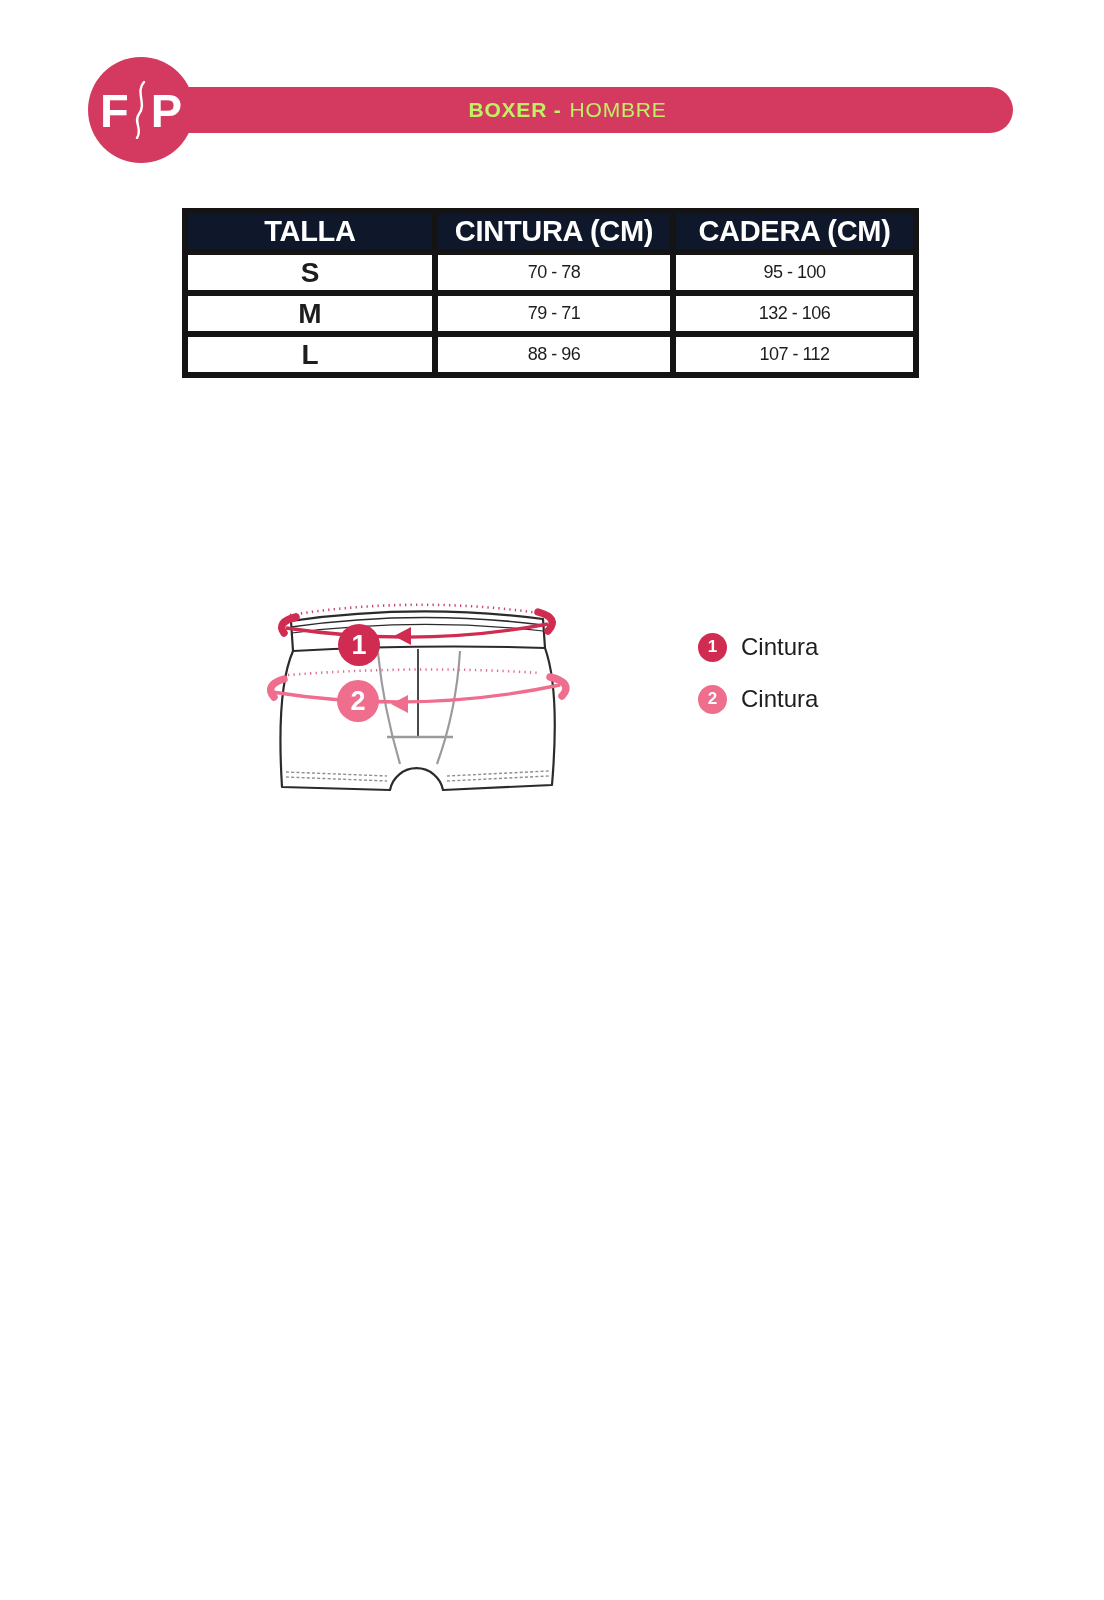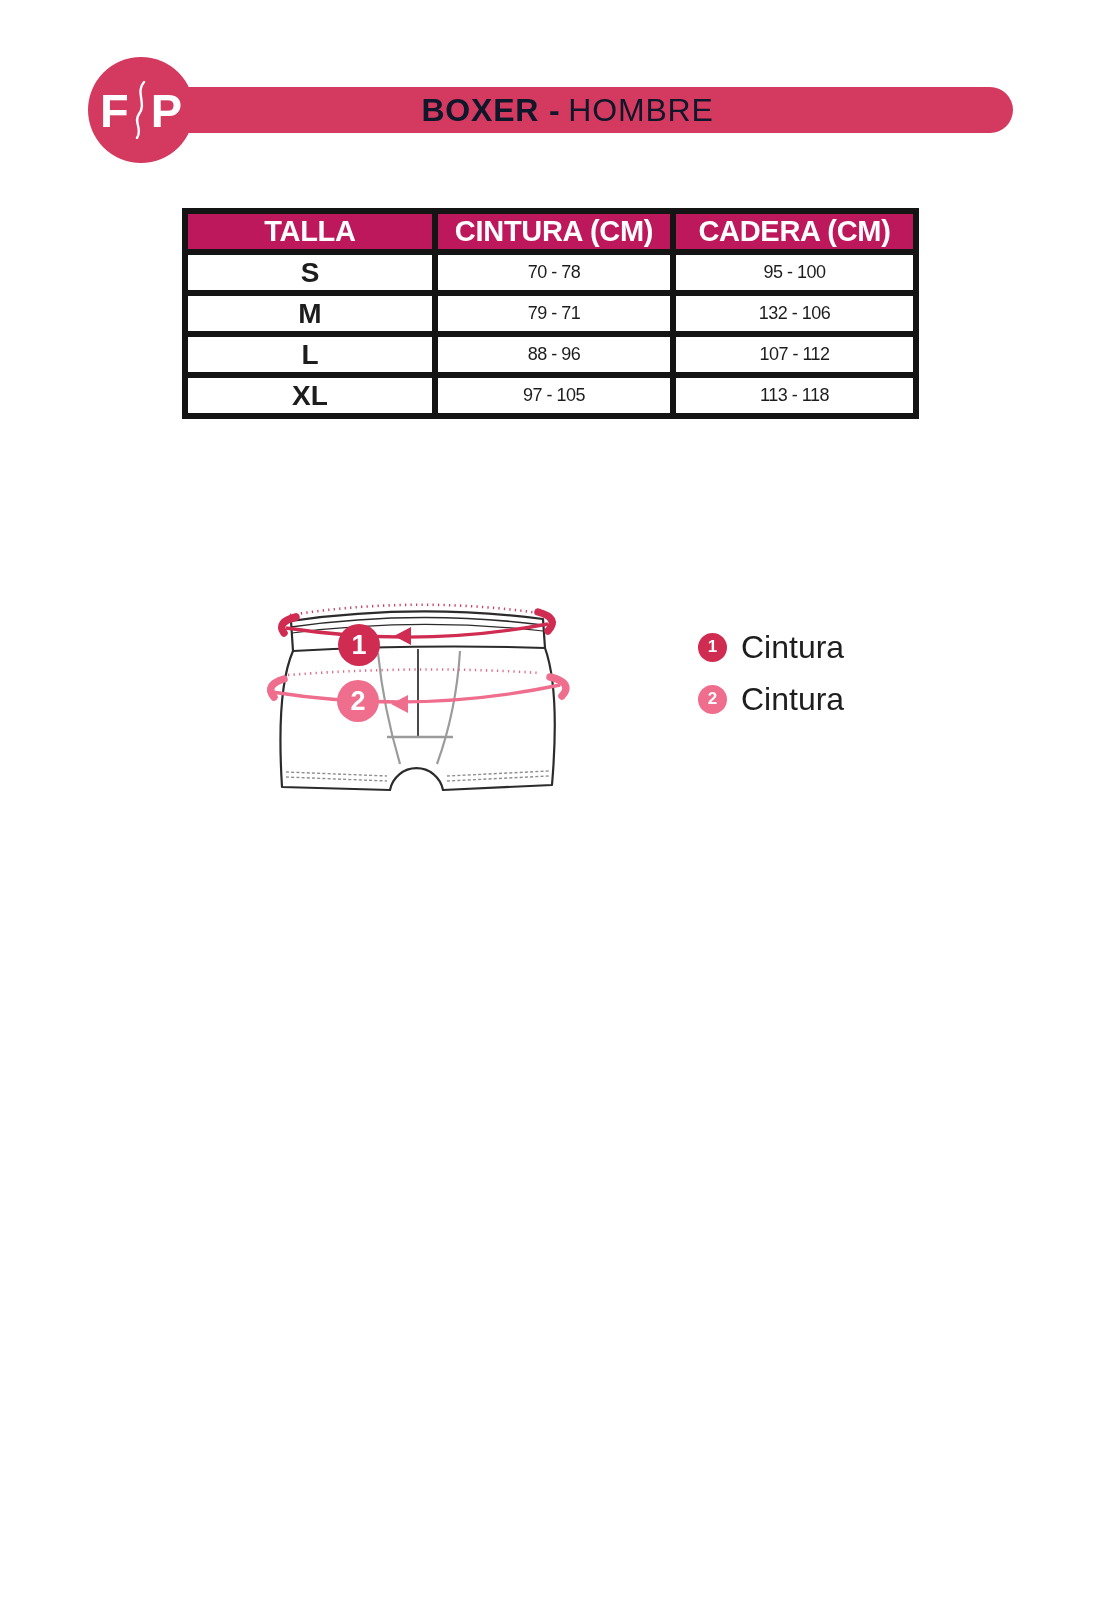--- a/index.html
+++ b/index.html
@@ -14,21 +14,21 @@
 
   
   .banner {
     position: absolute; left: 150px; top: 87px;
     width: 863px; height: 46px;
     background: #D43A5F;
     border-radius: 0 23px 23px 0;
     display: flex; align-items: center; justify-content: center;
   }
   .banner-text {
-    color: #0f172a; font-size: 32px; letter-spacing: 0.8px;
+    color: #bef264; font-size: 21px; letter-spacing: 0.8px;
     transform: translateX(-14px);
     white-space: nowrap;
   }
   .banner-text .bold { font-weight: 700; }
   .banner-text .light { font-weight: 400; margin-left: 8px; }
 
   .logo {
     position: absolute; left: 88px; top: 57px;
     width: 106px; height: 106px; border-radius: 50%;
     background: #D43A5F;
@@ -48,21 +48,21 @@
     table-layout: fixed;
     text-align: center;
   }
   table.size-table th, table.size-table td {
     border: 6px solid #141414;
     height: 41px;
     vertical-align: middle;
     padding: 0;
   }
   table.size-table th {
-    background: #be185d; color: #ffffff;
+    background: #0f172a; color: #ffffff;
     font-size: 29px; font-weight: 700; letter-spacing: -0.3px;
   }
   table.size-table td {
     background: #ffffff; color: #1d1d1d;
     font-size: 18px; font-weight: 400; letter-spacing: -0.5px;
   }
   table.size-table td.size-cell { font-weight: 700; font-size: 28px; letter-spacing: 0; }
 
   
   svg.illustration { position: absolute; left: 250px; top: 575px; }
@@ -78,21 +78,21 @@
   .legend-row + .legend-row { margin-top: 22px; }
   .legend-badge {
     width: 29px; height: 29px; border-radius: 50%;
     color: #ffffff; font-size: 17px; font-weight: 700;
     display: flex; align-items: center; justify-content: center;
     flex: 0 0 29px;
   }
   .legend-badge.m1 { background: #D02B50; }
   .legend-badge.m2 { background: #EF6D8D; }
   .legend-label {
-    margin-left: 14px; color: #1e1e1e; font-size: 32px; font-weight: 400;
+    margin-left: 14px; color: #1e1e1e; font-size: 24px; font-weight: 400;
   }
 </style>
 </head>
 <body>
 
 <div class="page">
 
   <div class="banner">
     <div class="banner-text">
       <span class="bold">BOXER -</span><span class="light">HOMBRE</span>
@@ -128,25 +128,20 @@
       </tr>
       <tr>
         <td class="size-cell">M</td>
         <td>79 - 71</td>
         <td>132 - 106</td>
       </tr>
       <tr>
         <td class="size-cell">L</td>
         <td>88 - 96</td>
         <td>107 - 112</td>
-      </tr>
-      <tr>
-        <td class="size-cell">XL</td>
-        <td>97 - 105</td>
-        <td>113 - 118</td>
       </tr>
     </tbody>
   </table>
 
   <svg class="illustration" width="340" height="235" viewBox="0 0 340 235">
 
     <path d="M41,46 Q167,28 293,44 L295,73 Q310,115 302,210 L193,215 A27,27 0 0 0 140,215 L32,212 Q26,115 43,76 Z" fill="#ffffff" stroke="#2b2b2b" stroke-width="2.2" stroke-linejoin="round"></path>
 
     <path d="M41,52 Q167,34 293,50" fill="none" stroke="#2b2b2b" stroke-width="1.6"></path>
     <path d="M42,58 Q167,42 293,56" fill="none" stroke="#2b2b2b" stroke-width="1.2"></path>

